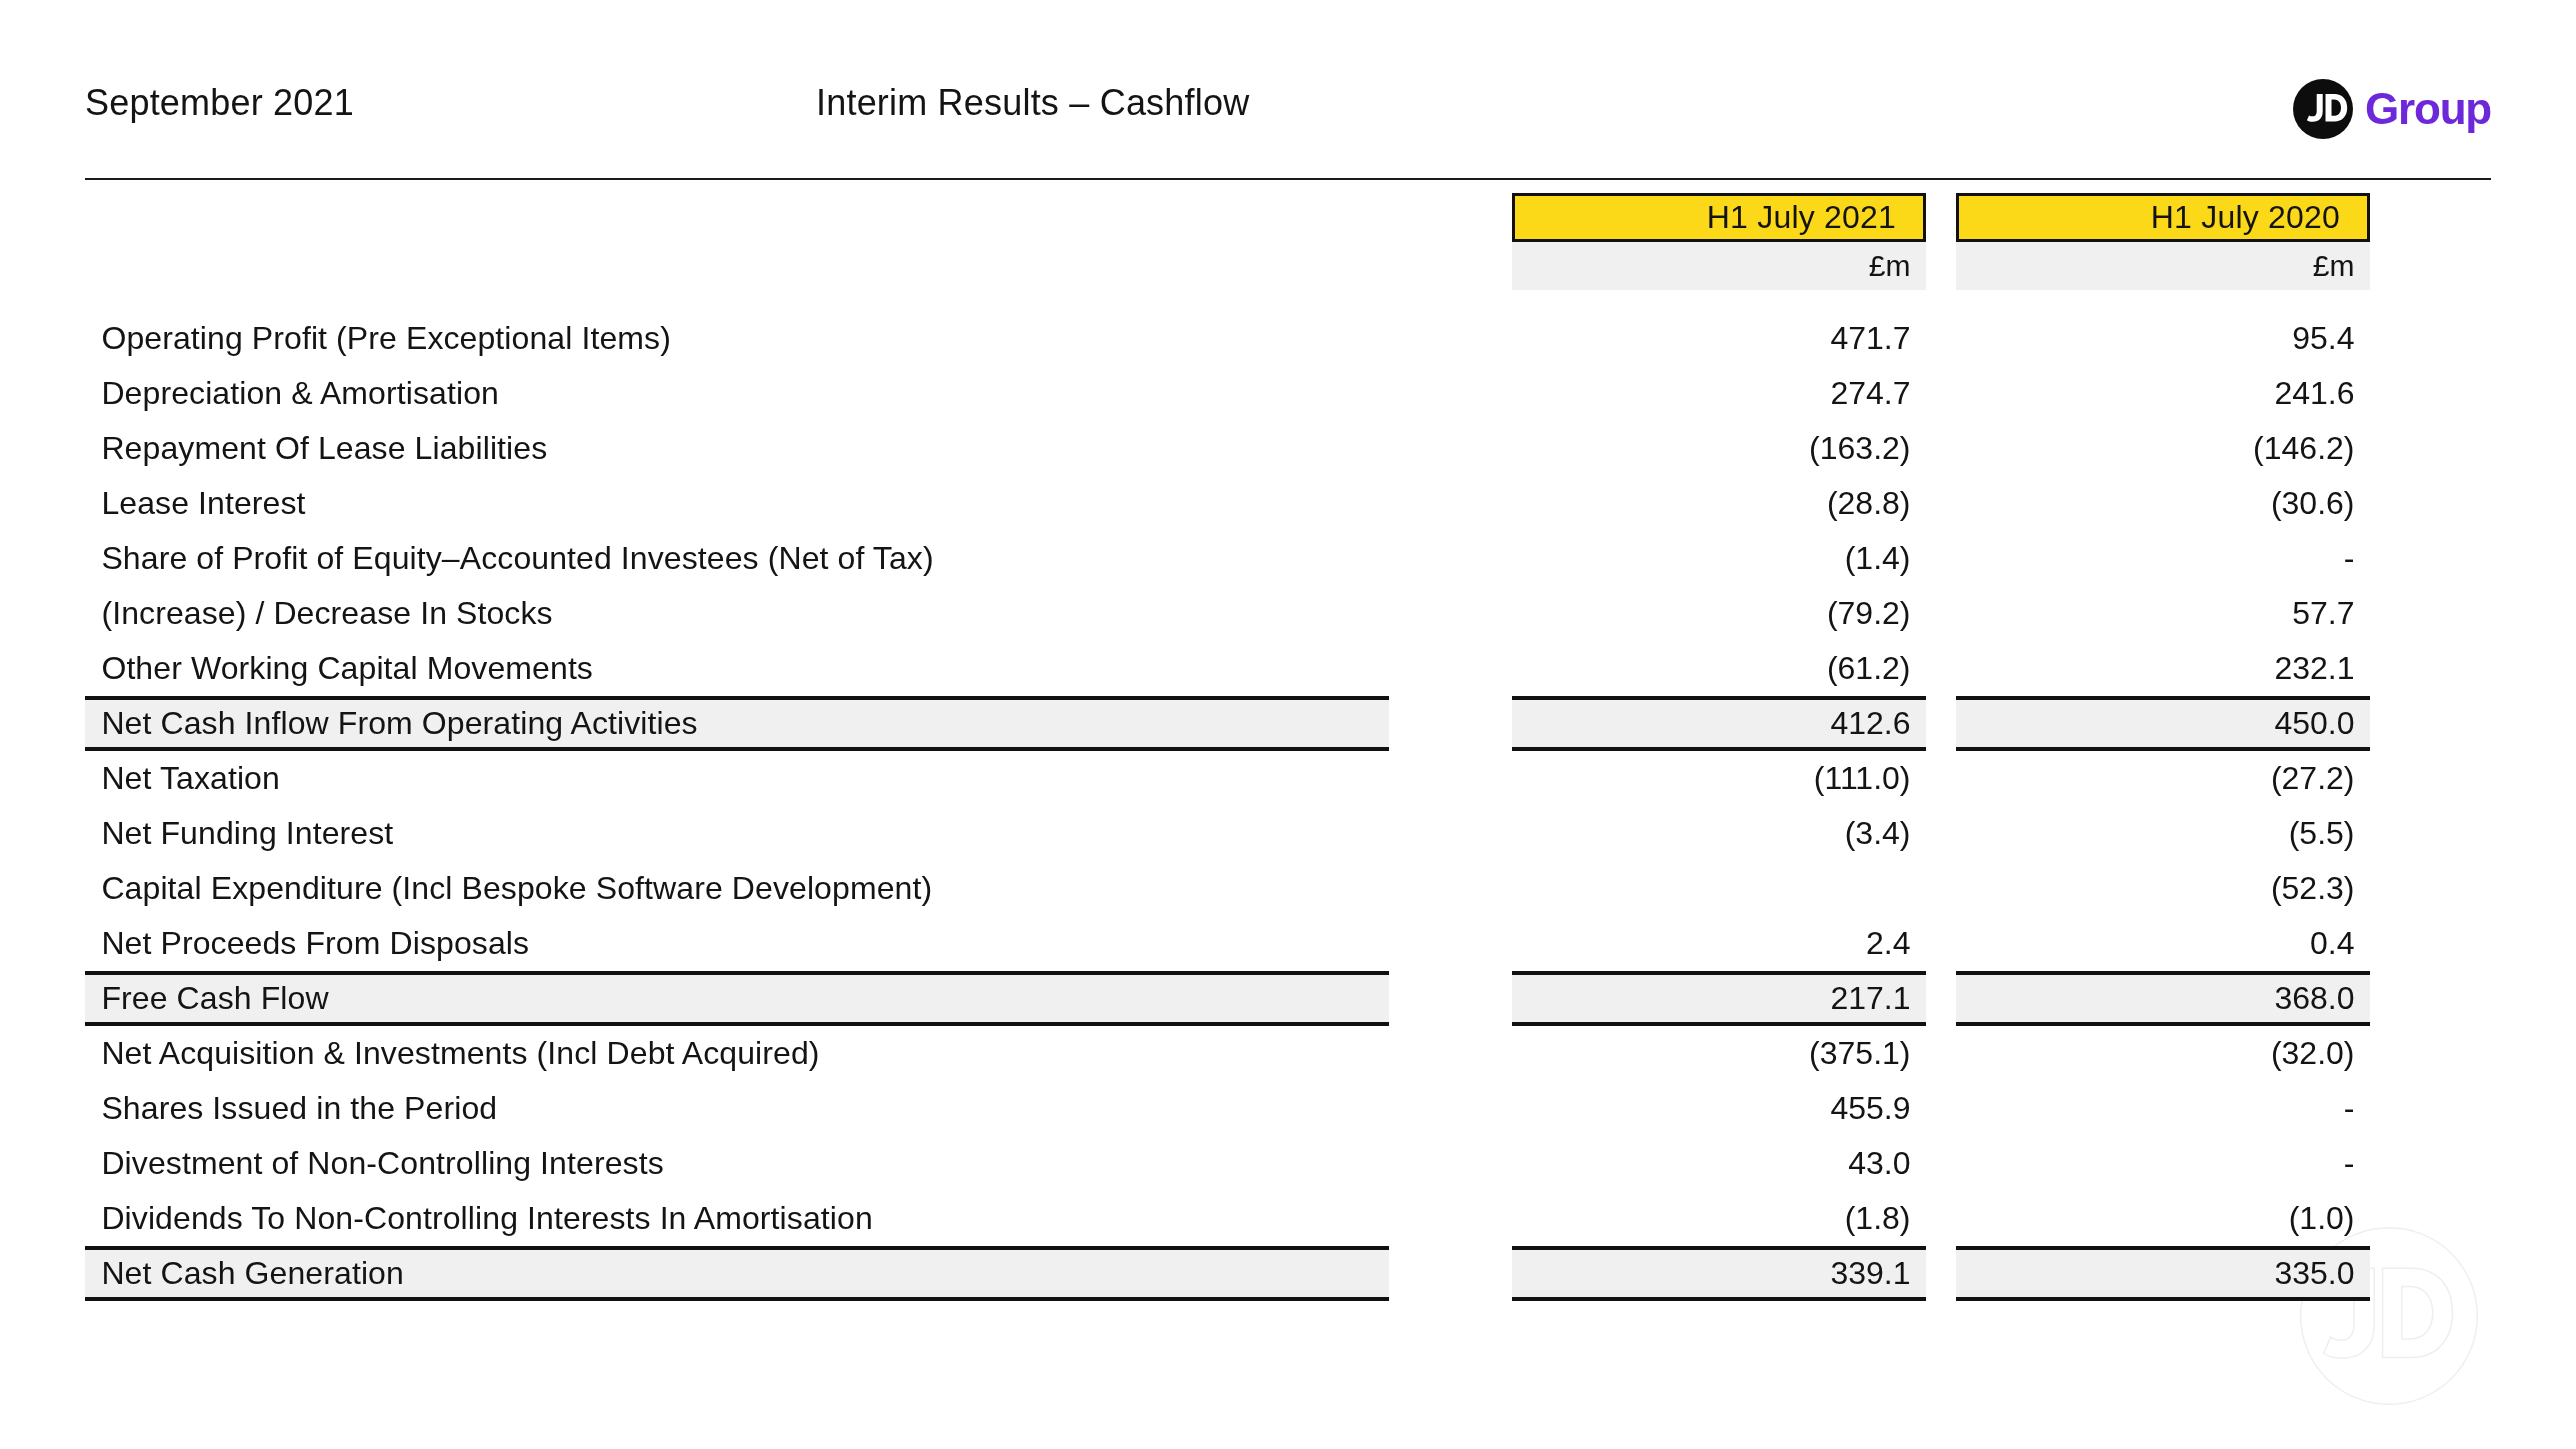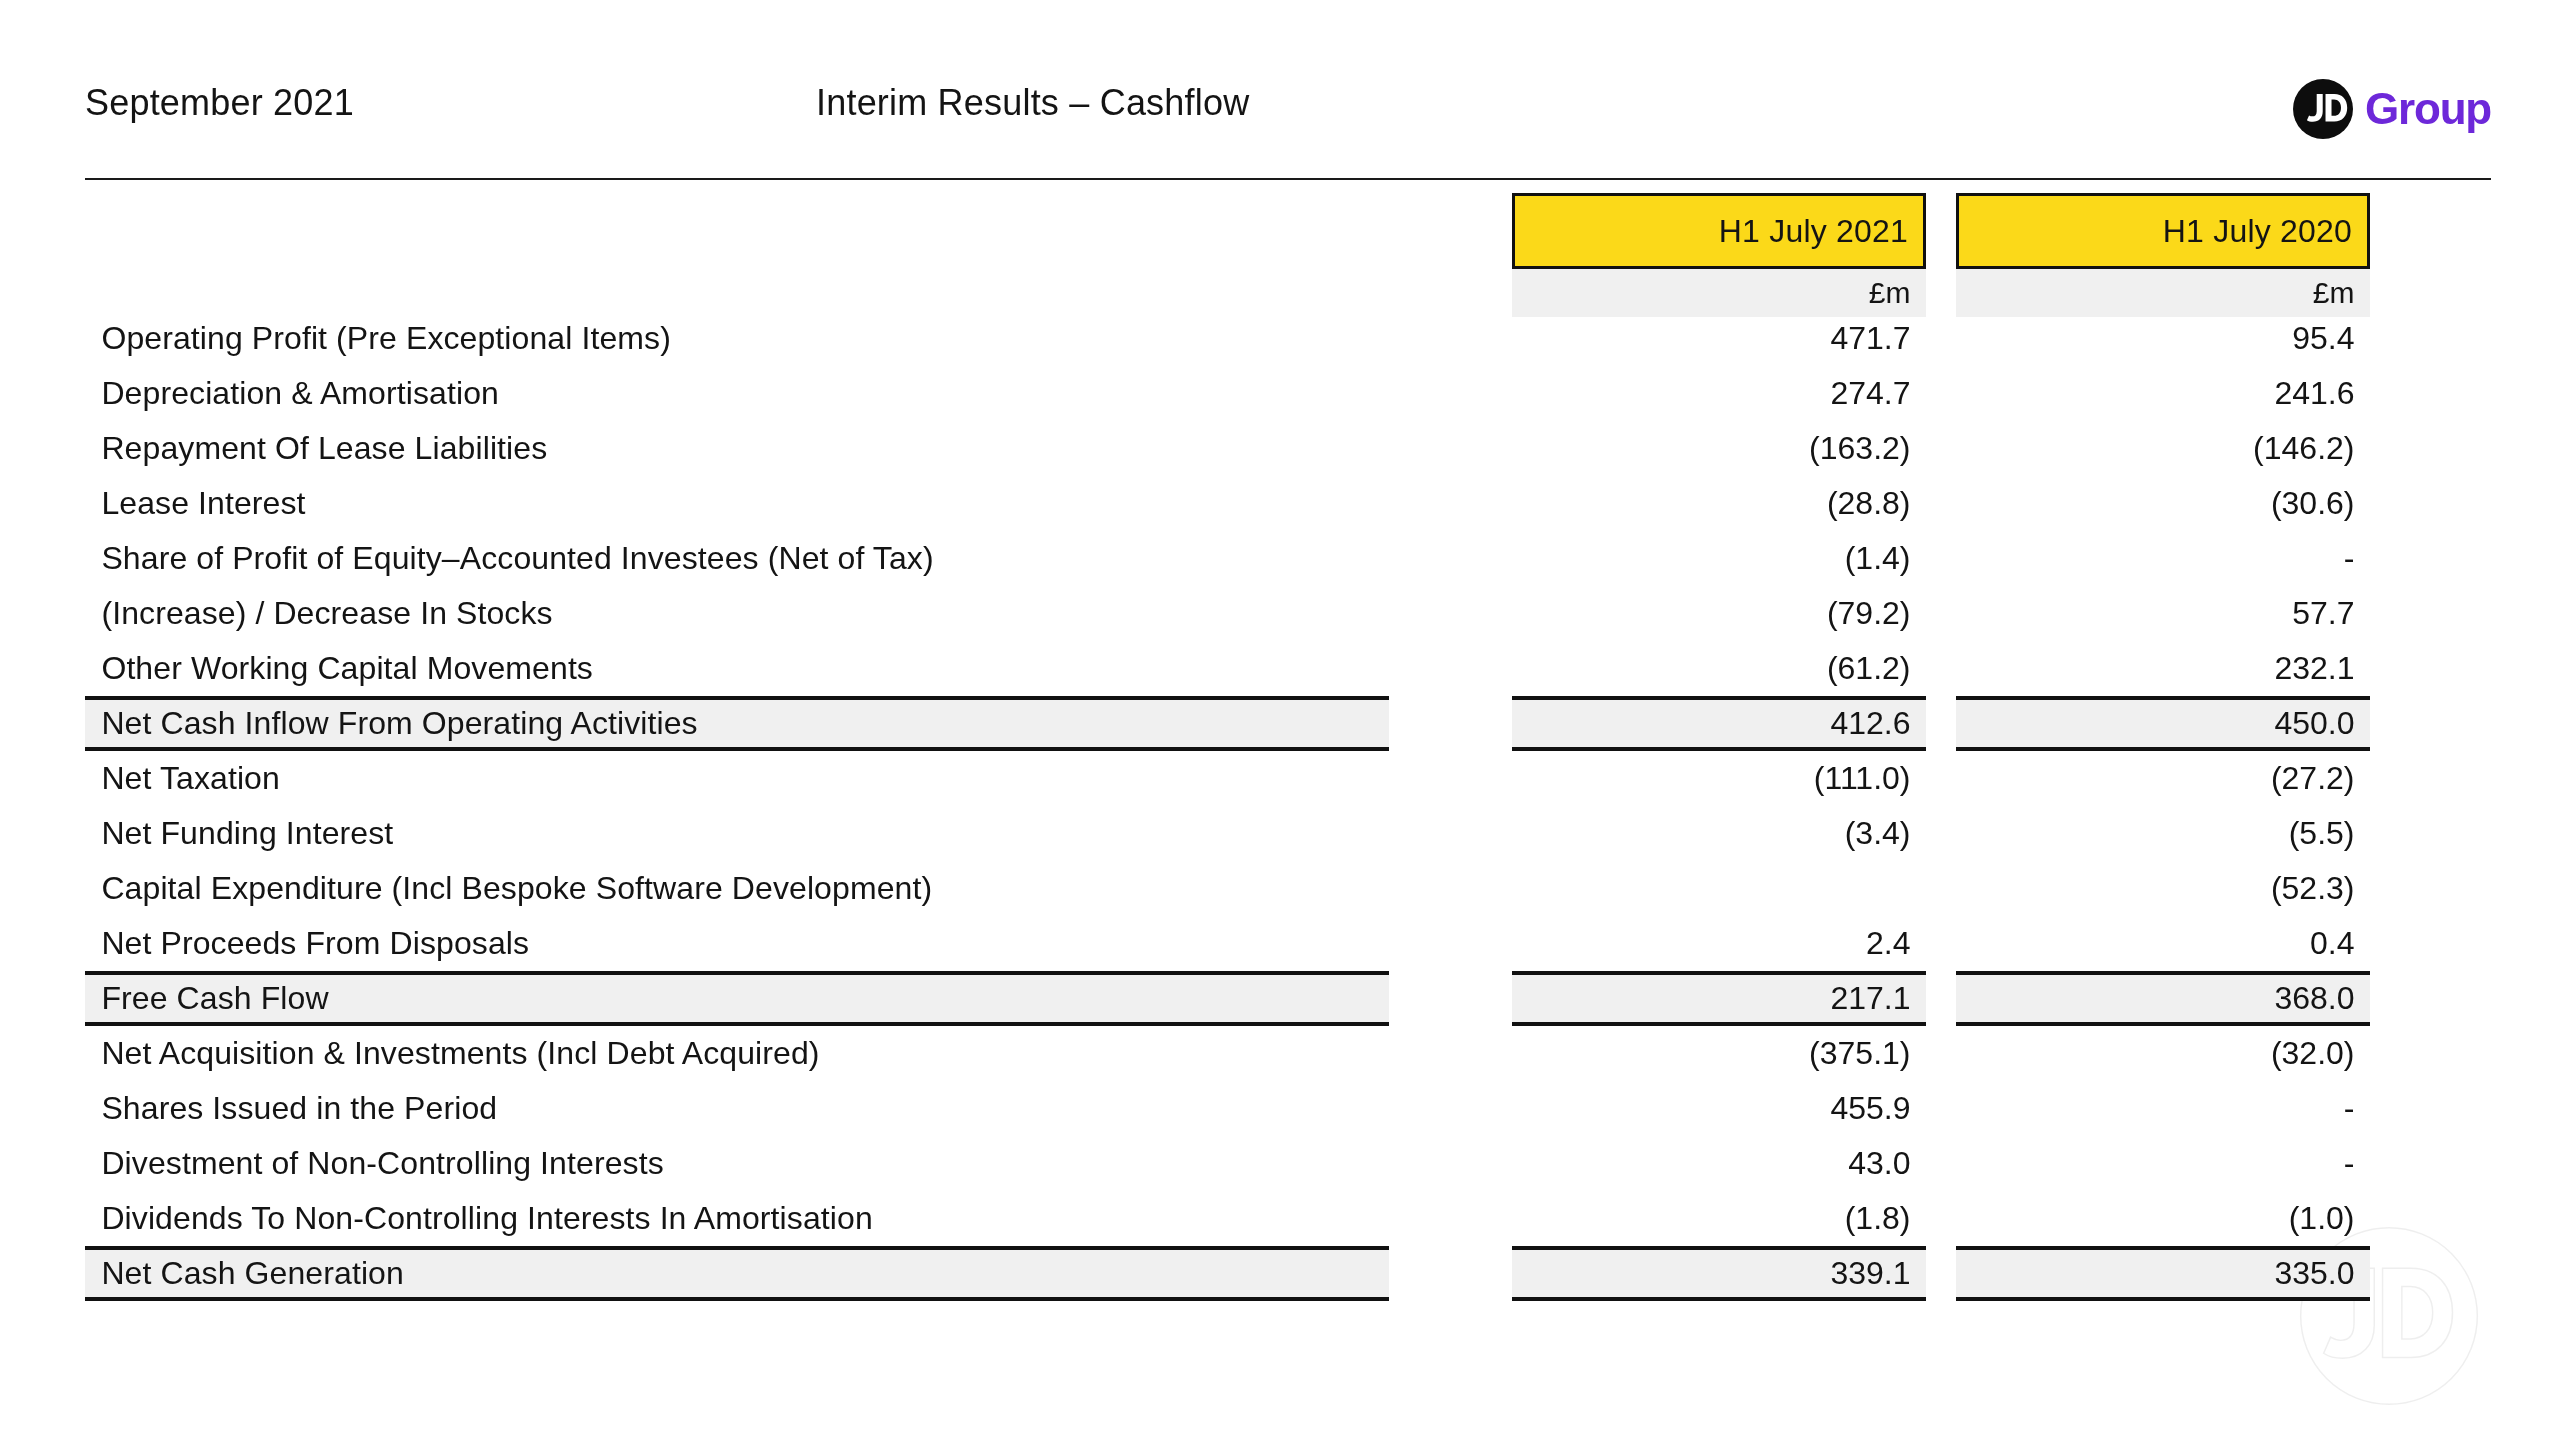--- a/index.html
+++ b/index.html
@@ -106,27 +106,27 @@
   .head-cell {
     position: absolute;
     top: 0;
     width: 414px;
   }
   .head-cell.col0 { left: 1512px; }
   .head-cell.col1 { left: 1956px; }
 
   .head-year {
     box-sizing: border-box;
-    height: 76px;
+    height: 49px;
     background: #FBD919;
     border: 3.9px solid #111111;
     display: flex;
     align-items: center;
     justify-content: flex-end;
-    padding-right: 15px;
+    padding-right: 27px;
     font-size: 32px;
     font-weight: 400;
     color: #141414;
     letter-spacing: 0.2px;
   }
   .head-unit {
     box-sizing: border-box;
     height: 48px;
     background: #f0f0f0;
     display: flex;

